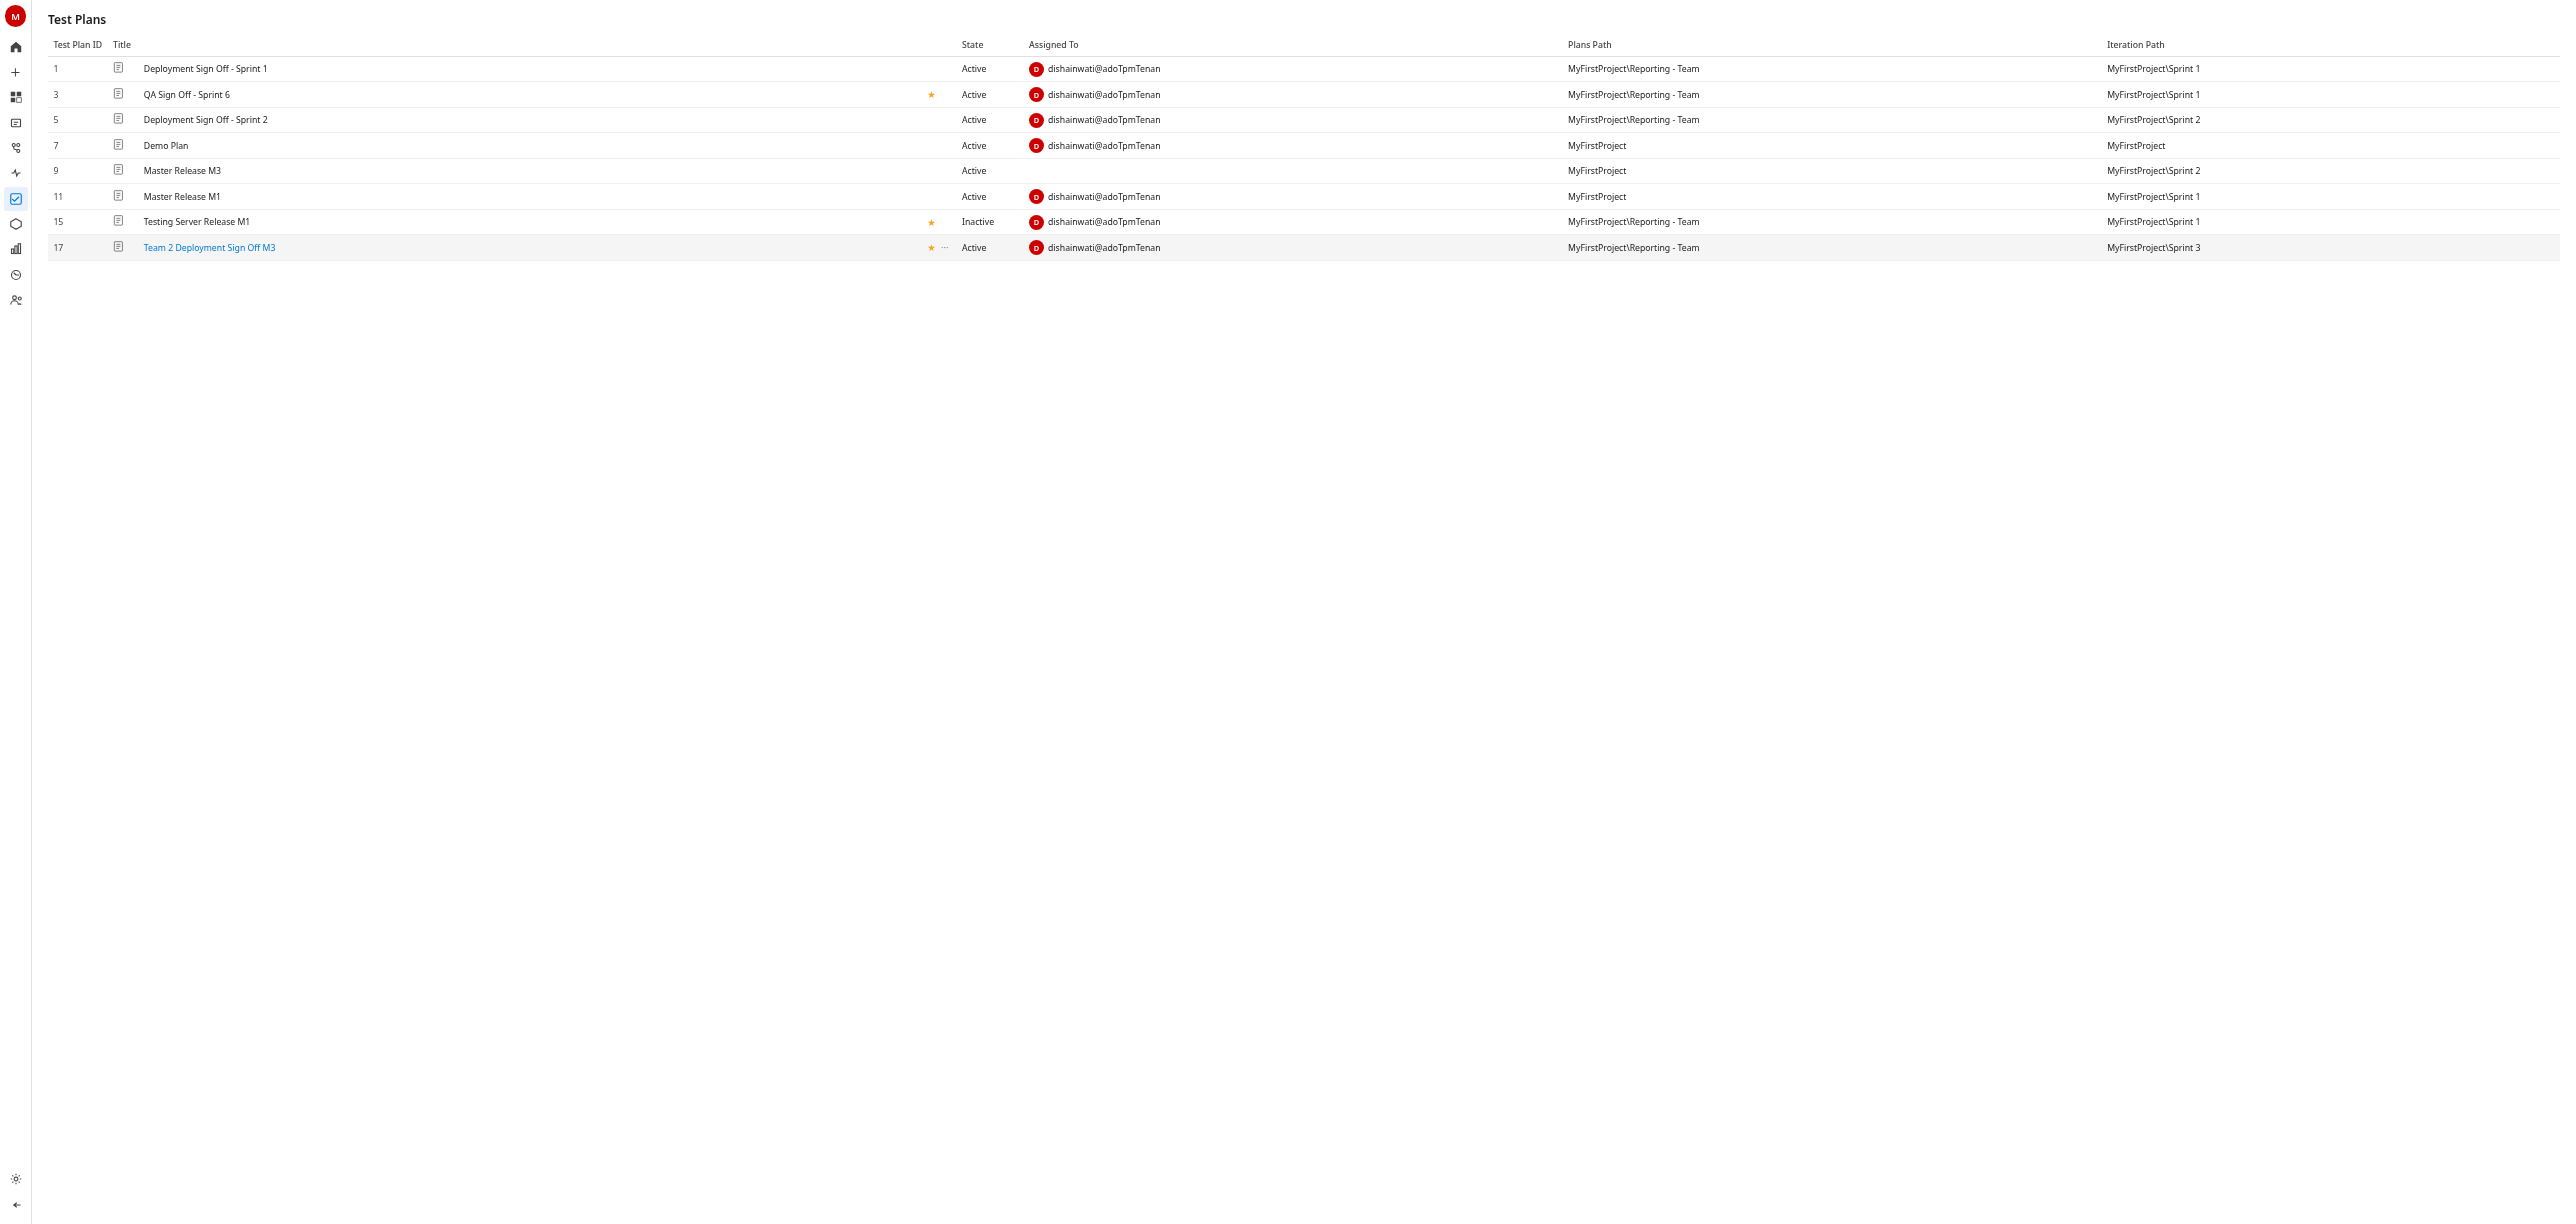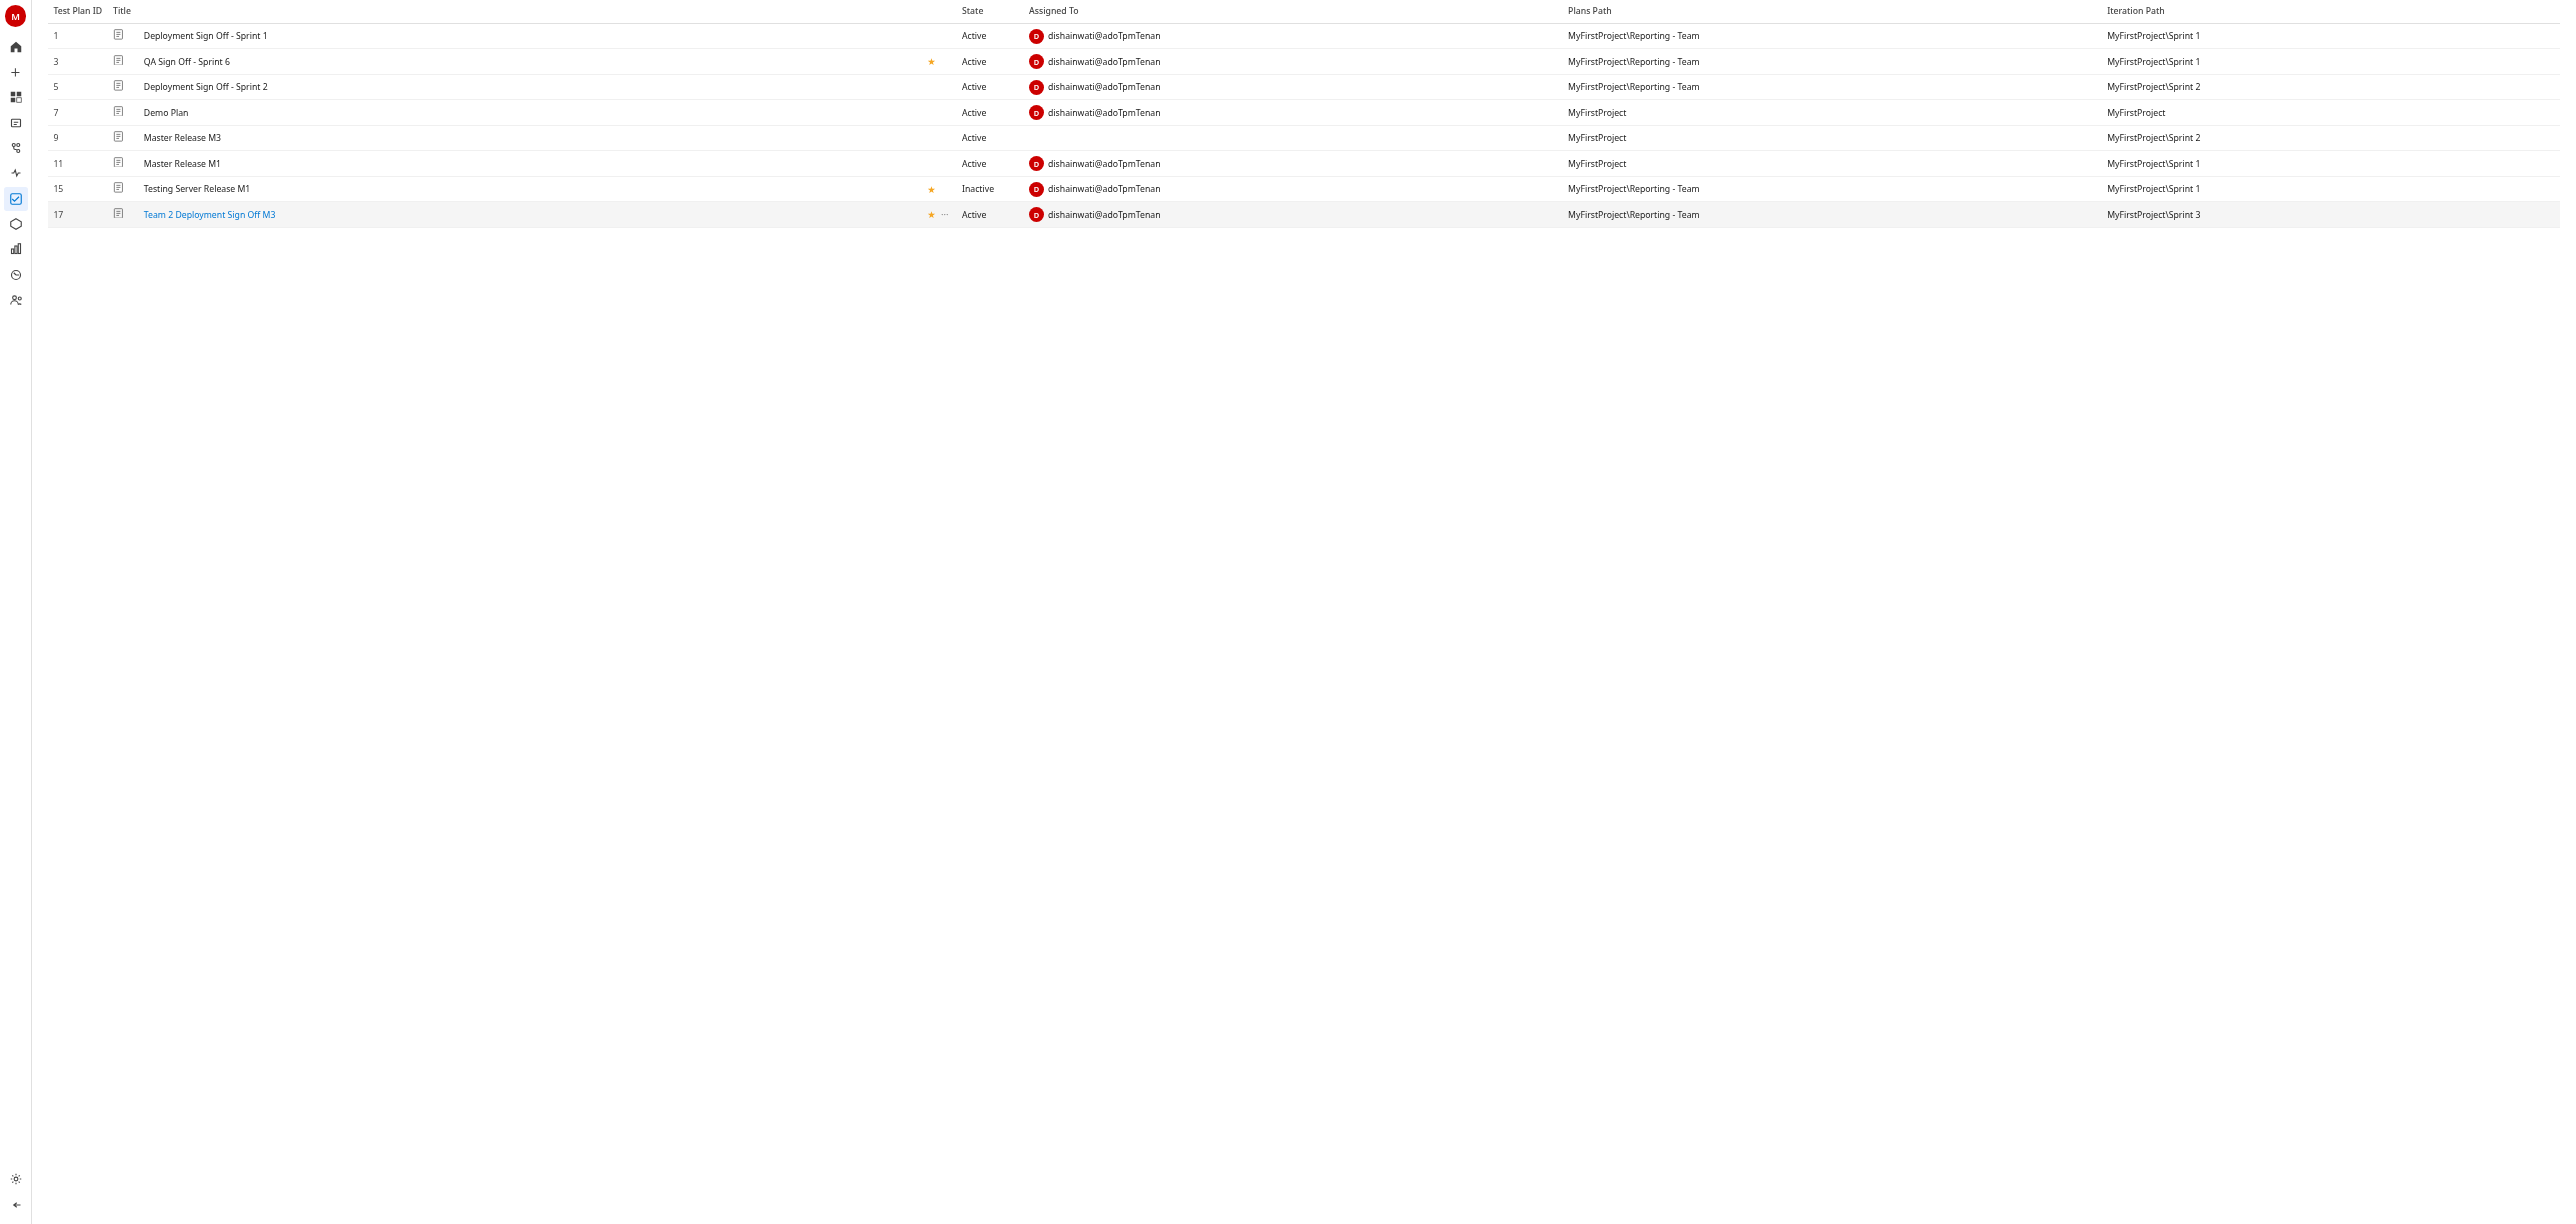--- a/index.html
+++ b/index.html
@@ -279,20 +279,23 @@
     </div>
     <div class="nav-icon" title="Collapse">
       <svg width="12" height="12" viewBox="0 0 16 16" fill="none" stroke="currentColor" stroke-width="1.5">
           <path d="M9 11l-4-3 4-3M14 8H5"></path>
         </svg>
     </div>
   </div>
 </nav>
 
 <main class="main">
+  <div class="page-header">
+    <h1 class="page-title">Test Plans</h1>
+  </div>
 
 
   <div class="table-container">
     <table>
       <thead>
         <tr>
           <th class="id-col">Test Plan ID</th>
           <th class="title-col">Title</th>
           <th style="width:21.5px;"></th>
           <th class="state-col">State</th>

